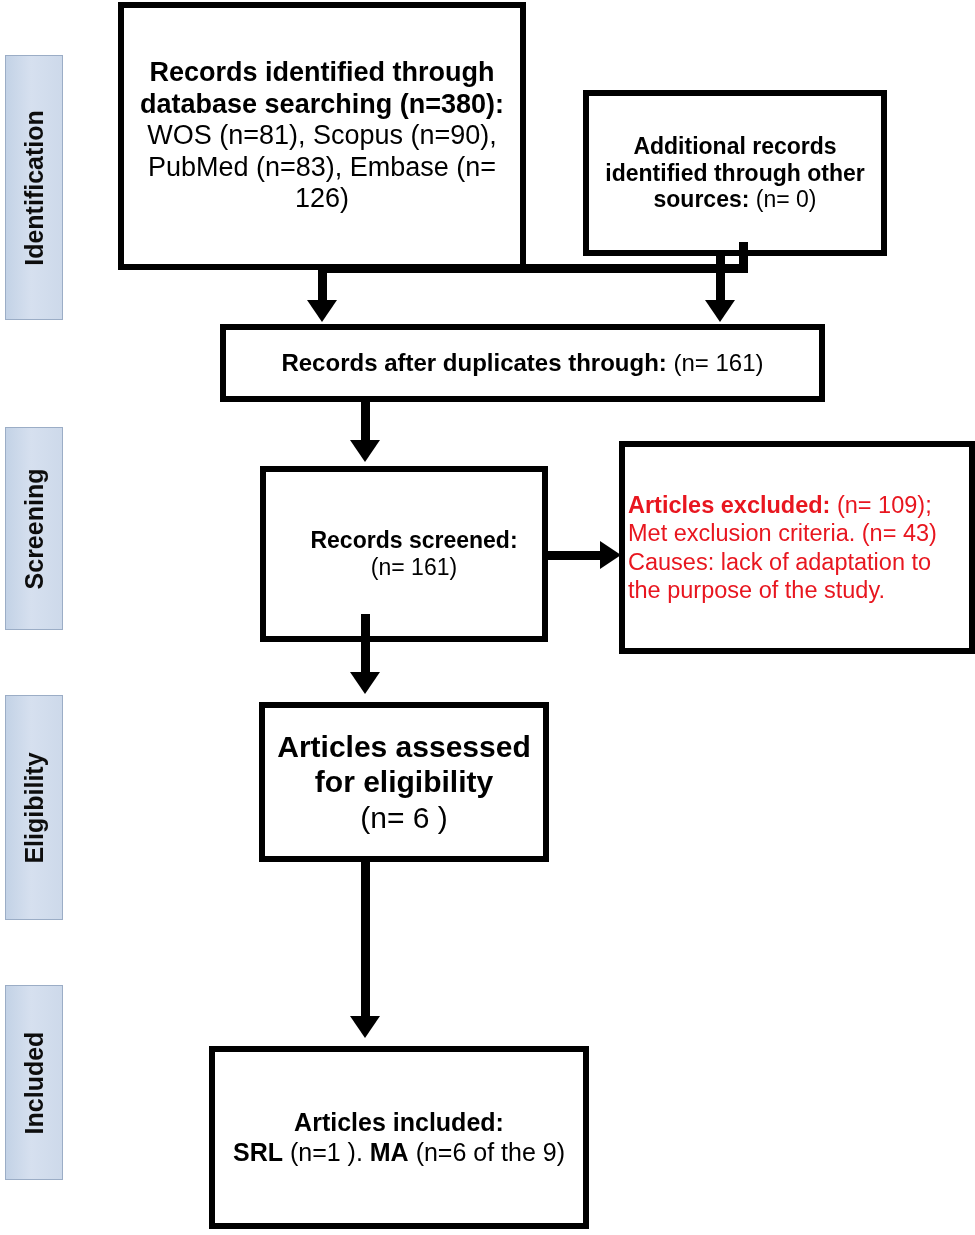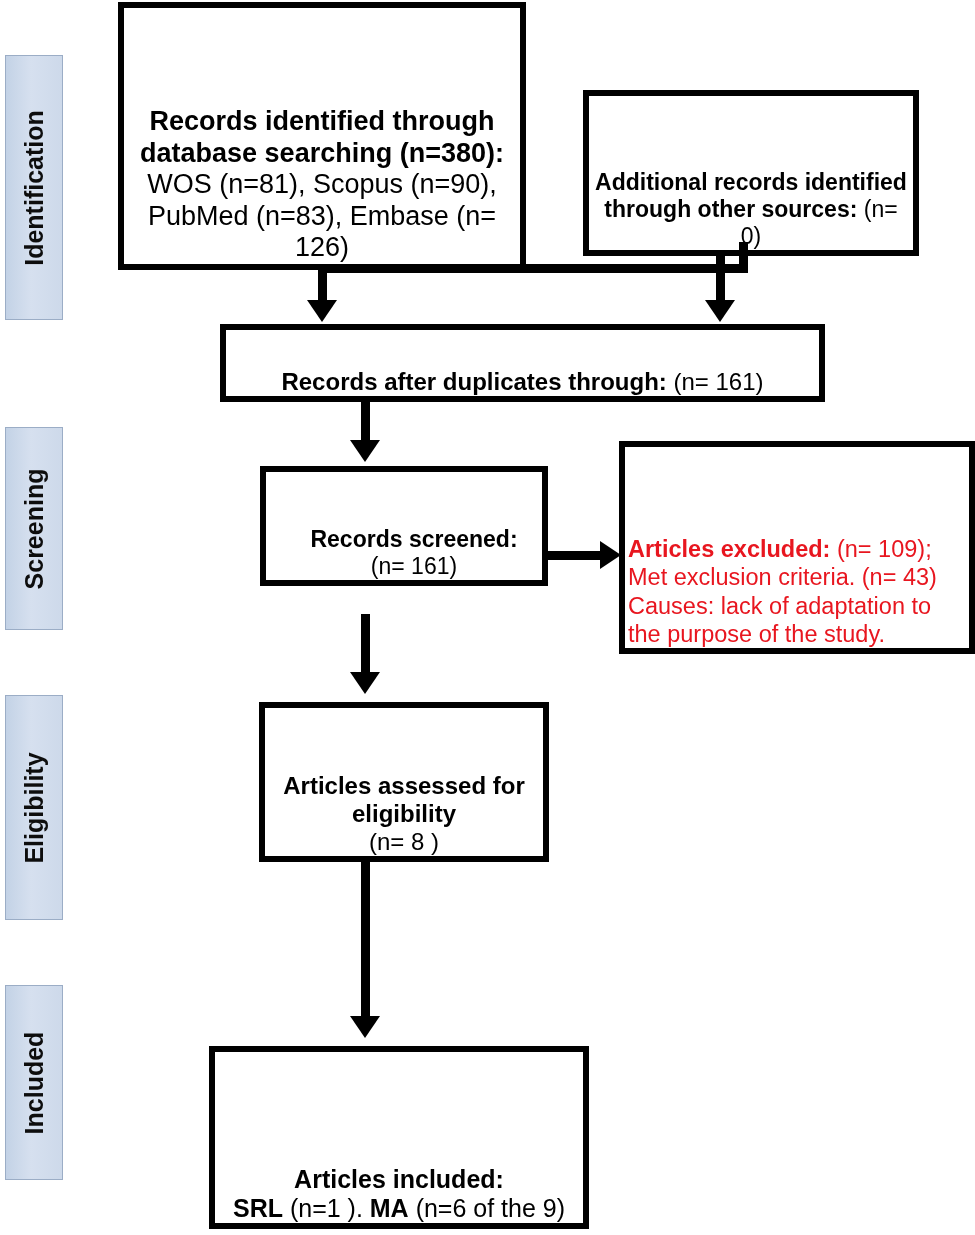--- a/index.html
+++ b/index.html
@@ -35,43 +35,43 @@
     letter-spacing: 0px;
   }
 
   
   .box {
     position: absolute;
     box-sizing: border-box;
     background: #ffffff;
     border: 6px solid #000000;
     display: flex;
-    align-items: flex-end;
+    align-items: center;
     justify-content: center;
     text-align: center;
     color: #000000;
   }
   .box .txt {
     display: block;
     width: 100%;
     padding: 0 6px;
     box-sizing: border-box;
     line-height: 1.17;
   }
   .b { font-weight: bold; }
   .r { font-weight: normal; }
 
   #box-identified       { left: 118px; top: 2px;    width: 408px; height: 268px; font-size: 27px; }
-  #box-additional       { left: 583px; top: 90px;   width: 336px; height: 166px; font-size: 23px; }
+  #box-additional       { left: 583px; top: 90px;   width: 304px; height: 166px; font-size: 23px; }
   #box-duplicates       { left: 220px; top: 324px;  width: 605px; height: 78px;  font-size: 24px; }
-  #box-screened         { left: 260px; top: 466px;  width: 288px; height: 120px; font-size: 23px; padding-left: 20px; }
+  #box-screened         { left: 260px; top: 466px;  width: 288px; height: 176px; font-size: 23px; padding-left: 20px; }
   #box-excluded         { left: 619px; top: 441px;  width: 356px; height: 213px; font-size: 23.5px;
                           color: #e8161f; justify-content: flex-start; text-align: left; }
   #box-excluded .txt    { text-align: left; padding-left: 3px; line-height: 1.2; }
-  #box-eligibility      { left: 259px; top: 702px;  width: 290px; height: 160px; font-size: 24px; }
+  #box-eligibility      { left: 259px; top: 702px;  width: 290px; height: 160px; font-size: 30px; }
   #box-included         { left: 209px; top: 1046px; width: 380px; height: 183px; font-size: 25px; }
 
   
   .conn { position: absolute; }
   .vline  { position: absolute; background: #000000; width: 9px; }
   .hline  { position: absolute; background: #000000; height: 9px; }
   .arrow-down {
     position: absolute;
     width: 0; height: 0;
     border-left: 15px solid transparent;
@@ -134,21 +134,21 @@
 
   <div class="box" id="box-excluded">
     <span class="txt">
       <span class="b">Articles excluded:</span><span class="r"> (n= 109); Met exclusion criteria. (n= 43) Causes: lack of adaptation to the purpose of the study.</span>
     </span>
   </div>
 
   <div class="box" id="box-eligibility">
     <span class="txt">
       <span class="b">Articles assessed for eligibility</span><br>
-      <span class="r">(n= 8 )</span>
+      <span class="r">(n= 6 )</span>
     </span>
   </div>
 
   <div class="box" id="box-included">
     <span class="txt">
       <span class="b">Articles included:</span><br>
       <span class="b">SRL</span><span class="r"> (n=1 ). </span><span class="b">MA</span><span class="r"> (n=6 of the 9)</span>
     </span>
   </div>
 

